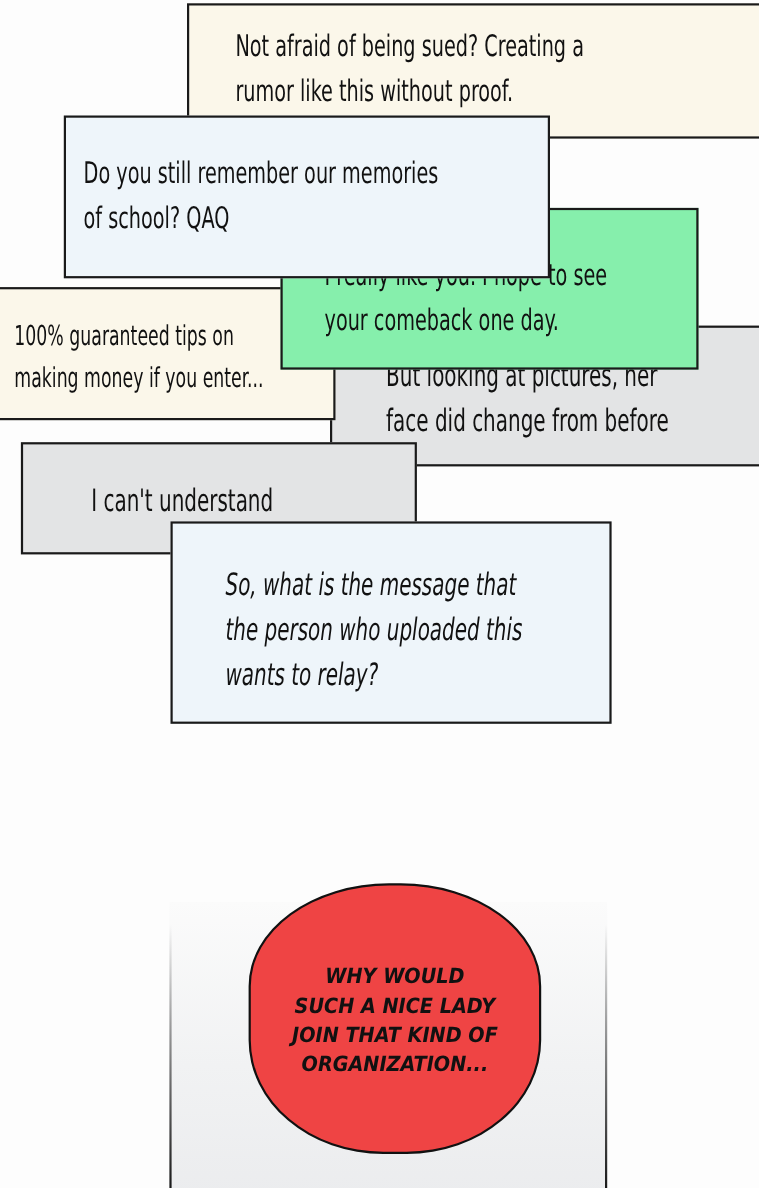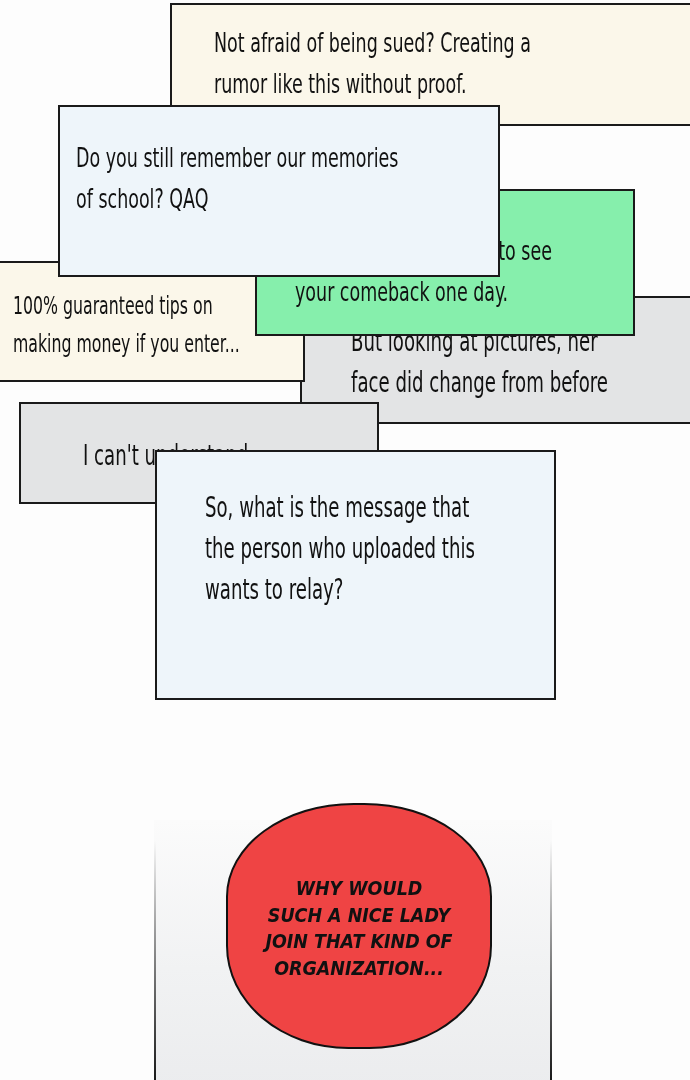--- a/index.html
+++ b/index.html
@@ -31,30 +31,30 @@
 
   #c1 { left: 170px; top: 3px;   width: 530px; height: 123px; z-index: 1; }
   #c1 .txt { left: 42px; top: 17px; }
 
   #c5 { left: 300px; top: 296px; width: 400px; height: 128px; z-index: 2; }
   #c5 .txt { left: 49px; top: 23px; font-size: 28px; }
 
   #c4 { left: -10px; top: 261px; width: 315px; height: 121px; z-index: 3; }
   #c4 .txt { left: 21px; top: 24px; font-size: 25px; line-height: 38px; transform: scaleX(0.70); }
 
-  #c2 { left: 58px; top: 105px; width: 442px; height: 172px; z-index: 5; padding-left: 42px; }
+  #c2 { left: 58px; top: 105px; width: 442px; height: 148px; z-index: 5; padding-left: 42px; }
   #c2 .txt { left: 16px; top: 30px; }
 
   #c3 { left: 255px; top: 189px; width: 380px; height: 147px; z-index: 4; }
   #c3 .txt { left: 38px; top: 39px; }
 
   #c6 { left: 19px; top: 402px; width: 360px; height: 102px; z-index: 6; }
   #c6 .txt { left: 62px; top: 31px; font-size: 28px; }
 
-  #c7 { left: 155px; top: 450px; width: 401px; height: 250px; z-index: 7; }
+  #c7 { left: 155px; top: 474px; width: 401px; height: 184px; z-index: 7; font-style: italic; }
   #c7 .txt { left: 48px; top: 35px; font-size: 28px; }
 
   .panel {
     position: absolute; left: 154px; top: 820px; width: 398px; height: 270px;
     background: linear-gradient(to bottom, #fbfbfb 0%, #f1f2f3 55%, #ebecee 100%);
     z-index: 1;
   }
   .panel::before, .panel::after {
     content: ""; position: absolute; top: 20px; bottom: 0; width: 2px;
     background: linear-gradient(to bottom, rgba(0,0,0,0) 0%, rgba(0,0,0,0.35) 35%, #111 100%);

